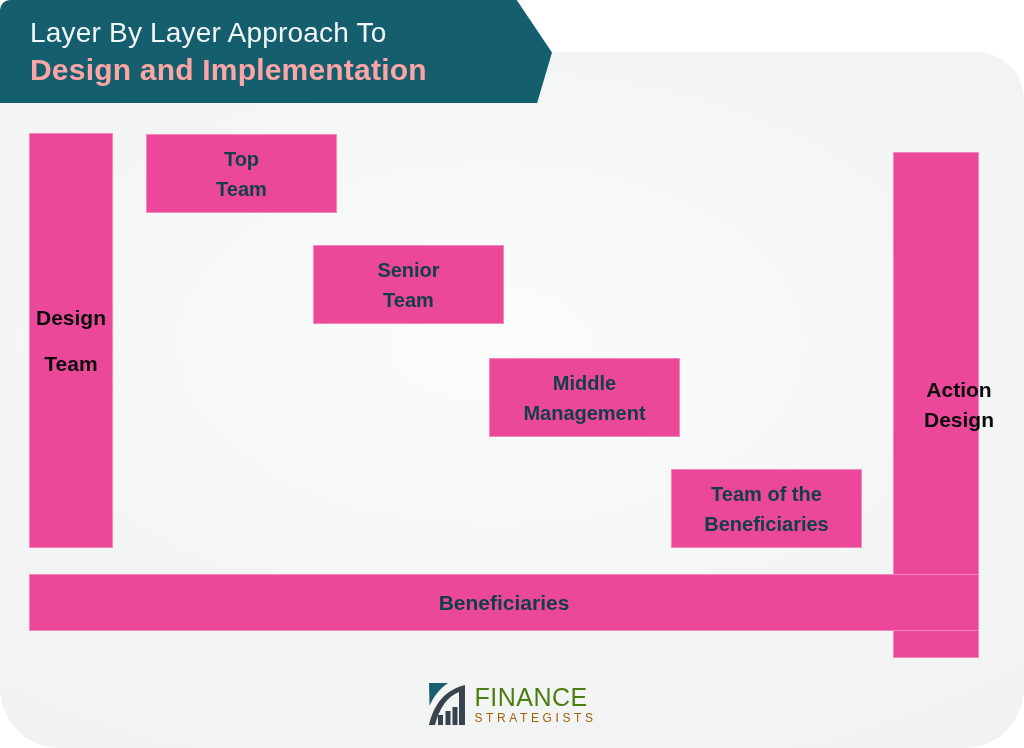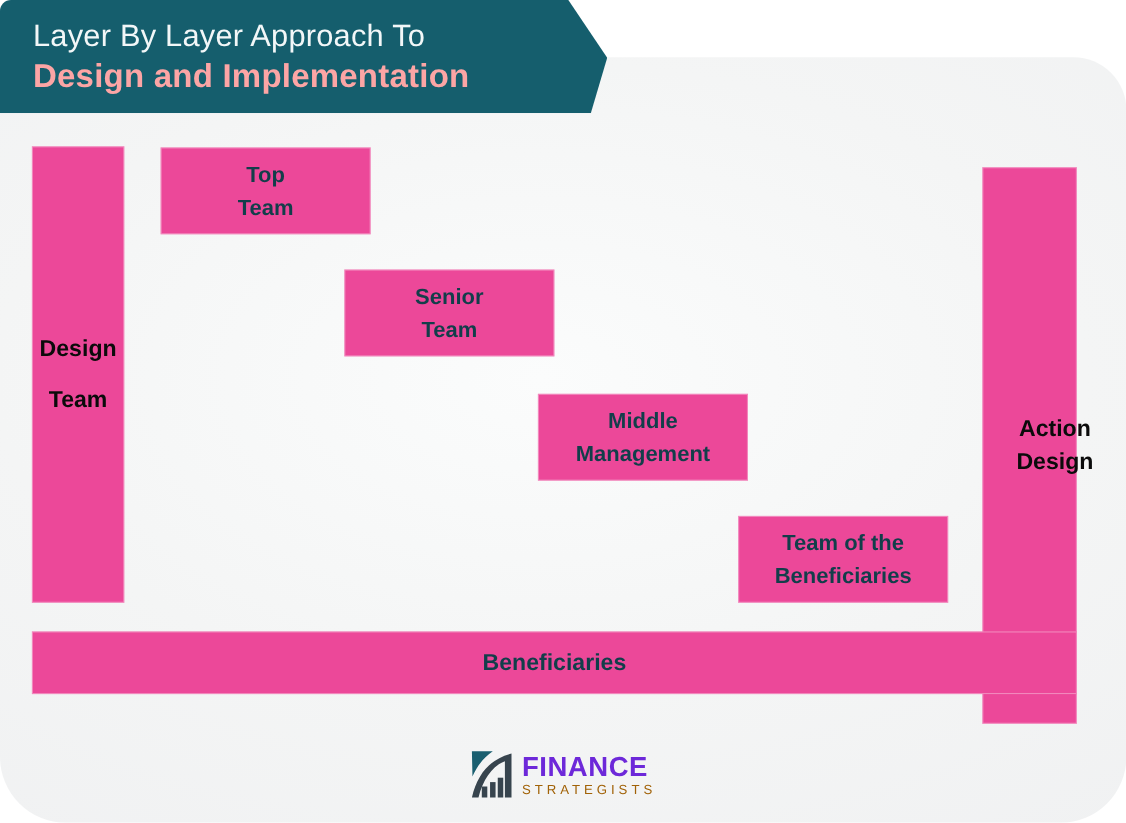--- a/index.html
+++ b/index.html
@@ -66,21 +66,21 @@
   }
 
   
   .footer-logo {
     position: absolute; left: 0; top: 678px; width: 1024px; height: 52px;
     display: flex; align-items: center; justify-content: center; gap: 7px;
   }
   .logo-icon { width: 40px; height: 46px; flex: 0 0 auto; }
   .logo-text { display: flex; flex-direction: column; }
   .logo-name {
-    font-size: 25px; font-weight: 700; color: #6d28d9;
+    font-size: 25px; font-weight: 400; color: #4d7c0f;
     letter-spacing: 0.5px; line-height: 26px;
   }
   .logo-sub {
     font-size: 12px; font-weight: 400; color: #a16207;
     letter-spacing: 3.6px; line-height: 14px; margin-top: 1px;
   }
 </style>
 </head>
 <body>
 

